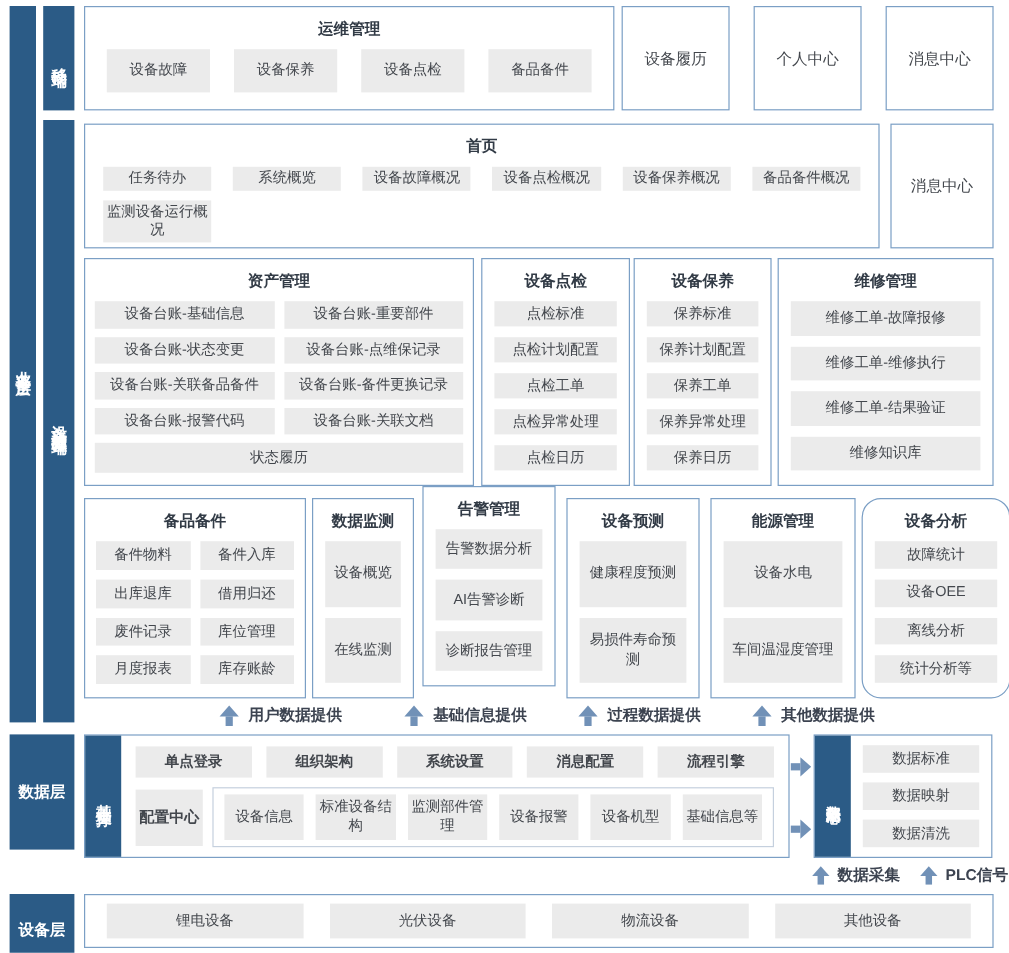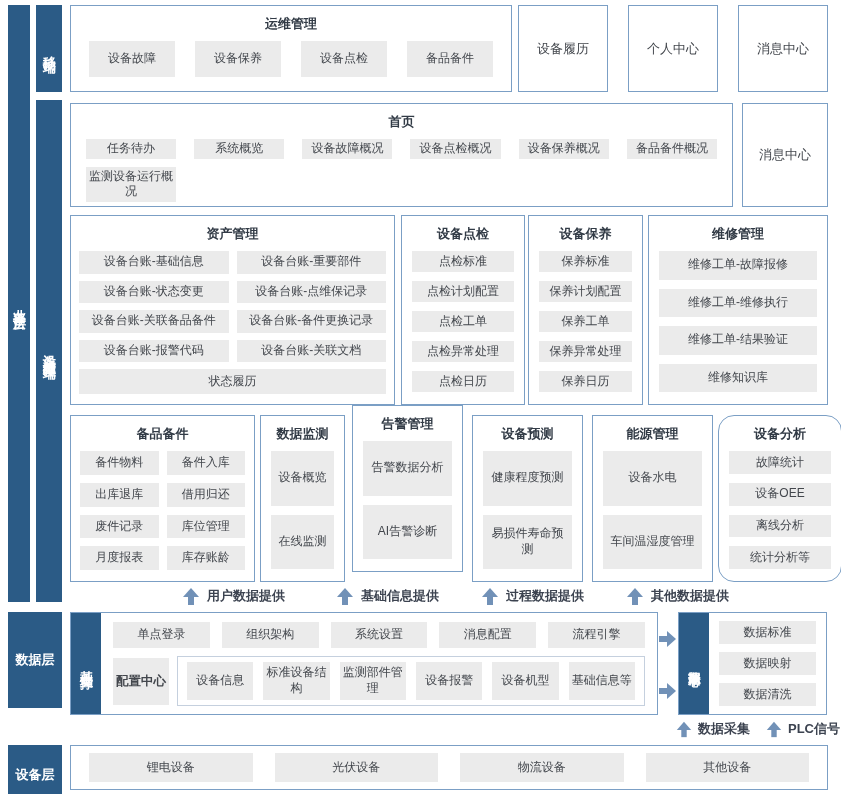--- a/index.html
+++ b/index.html
@@ -72,21 +72,21 @@
   .flow-label{font-size:13px;color:#3c4350;font-weight:600;}
   .arrow-up{width:16px;height:17px;position:relative;display:inline-block;flex:0 0 auto;}
   .arrow-up::before{content:"";position:absolute;left:0;top:0;border-left:8px solid transparent;border-right:8px solid transparent;border-bottom:9px solid var(--arrow);}
   .arrow-up::after{content:"";position:absolute;left:5px;top:9px;width:6px;height:8px;background:var(--arrow);}
 
   
   #box-support{left:70px;top:612px;width:588px;height:103px;flex-direction:row;padding:0;}
   .inner-vbar{flex:0 0 30px;background:var(--bar-dark);color:#fff;display:flex;align-items:center;justify-content:center;
         writing-mode:vertical-rl;text-orientation:upright;font-size:13px;font-weight:700;letter-spacing:2px;}
   #box-support .support-content{flex:1;display:flex;flex-direction:column;padding:9px 12px 8px;}
-  .support-row1{display:flex;gap:12px;height:26px;}
+  .support-row1{display:flex;gap:12px;height:26px;font-weight:bold;}
   .support-row1 .item{flex:1;}
   .support-row2{flex:1;display:flex;align-items:center;gap:8px;margin-top:8px;}
   .config-item{width:56px;height:47px;font-weight:700;font-size:12.5px;flex:0 0 auto;}
   .subbox{flex:1;align-self:stretch;border:1px solid var(--subbox-border);display:flex;gap:10px;padding:5px 9px;}
   .subbox .item{flex:1;}
 
   .arrow-right{width:17px;height:16px;position:absolute;}
   .arrow-right::before{content:"";position:absolute;right:0;top:0;border-top:8px solid transparent;border-bottom:8px solid transparent;border-left:9px solid var(--arrow);}
   .arrow-right::after{content:"";position:absolute;left:0;top:5px;width:8px;height:6px;background:var(--arrow);}
   #arr-gov-0{left:659px;top:631px;}
@@ -212,20 +212,21 @@
         <div class="item">设备概览</div>
         <div class="item">在线监测</div>
       </div>
   </div>
 
   <div class="section" id="box-alarm">
     <div class="sec-title">告警管理</div>
     <div class="col-items">
         <div class="item">告警数据分析</div>
         <div class="item">AI告警诊断</div>
+        <div class="item">诊断报告管理</div>
       </div>
   </div>
 
   <div class="section" id="box-predict">
     <div class="sec-title">设备预测</div>
     <div class="col-items">
         <div class="item">健康程度预测</div>
         <div class="item">易损件寿命预测</div>
       </div>
   </div>

